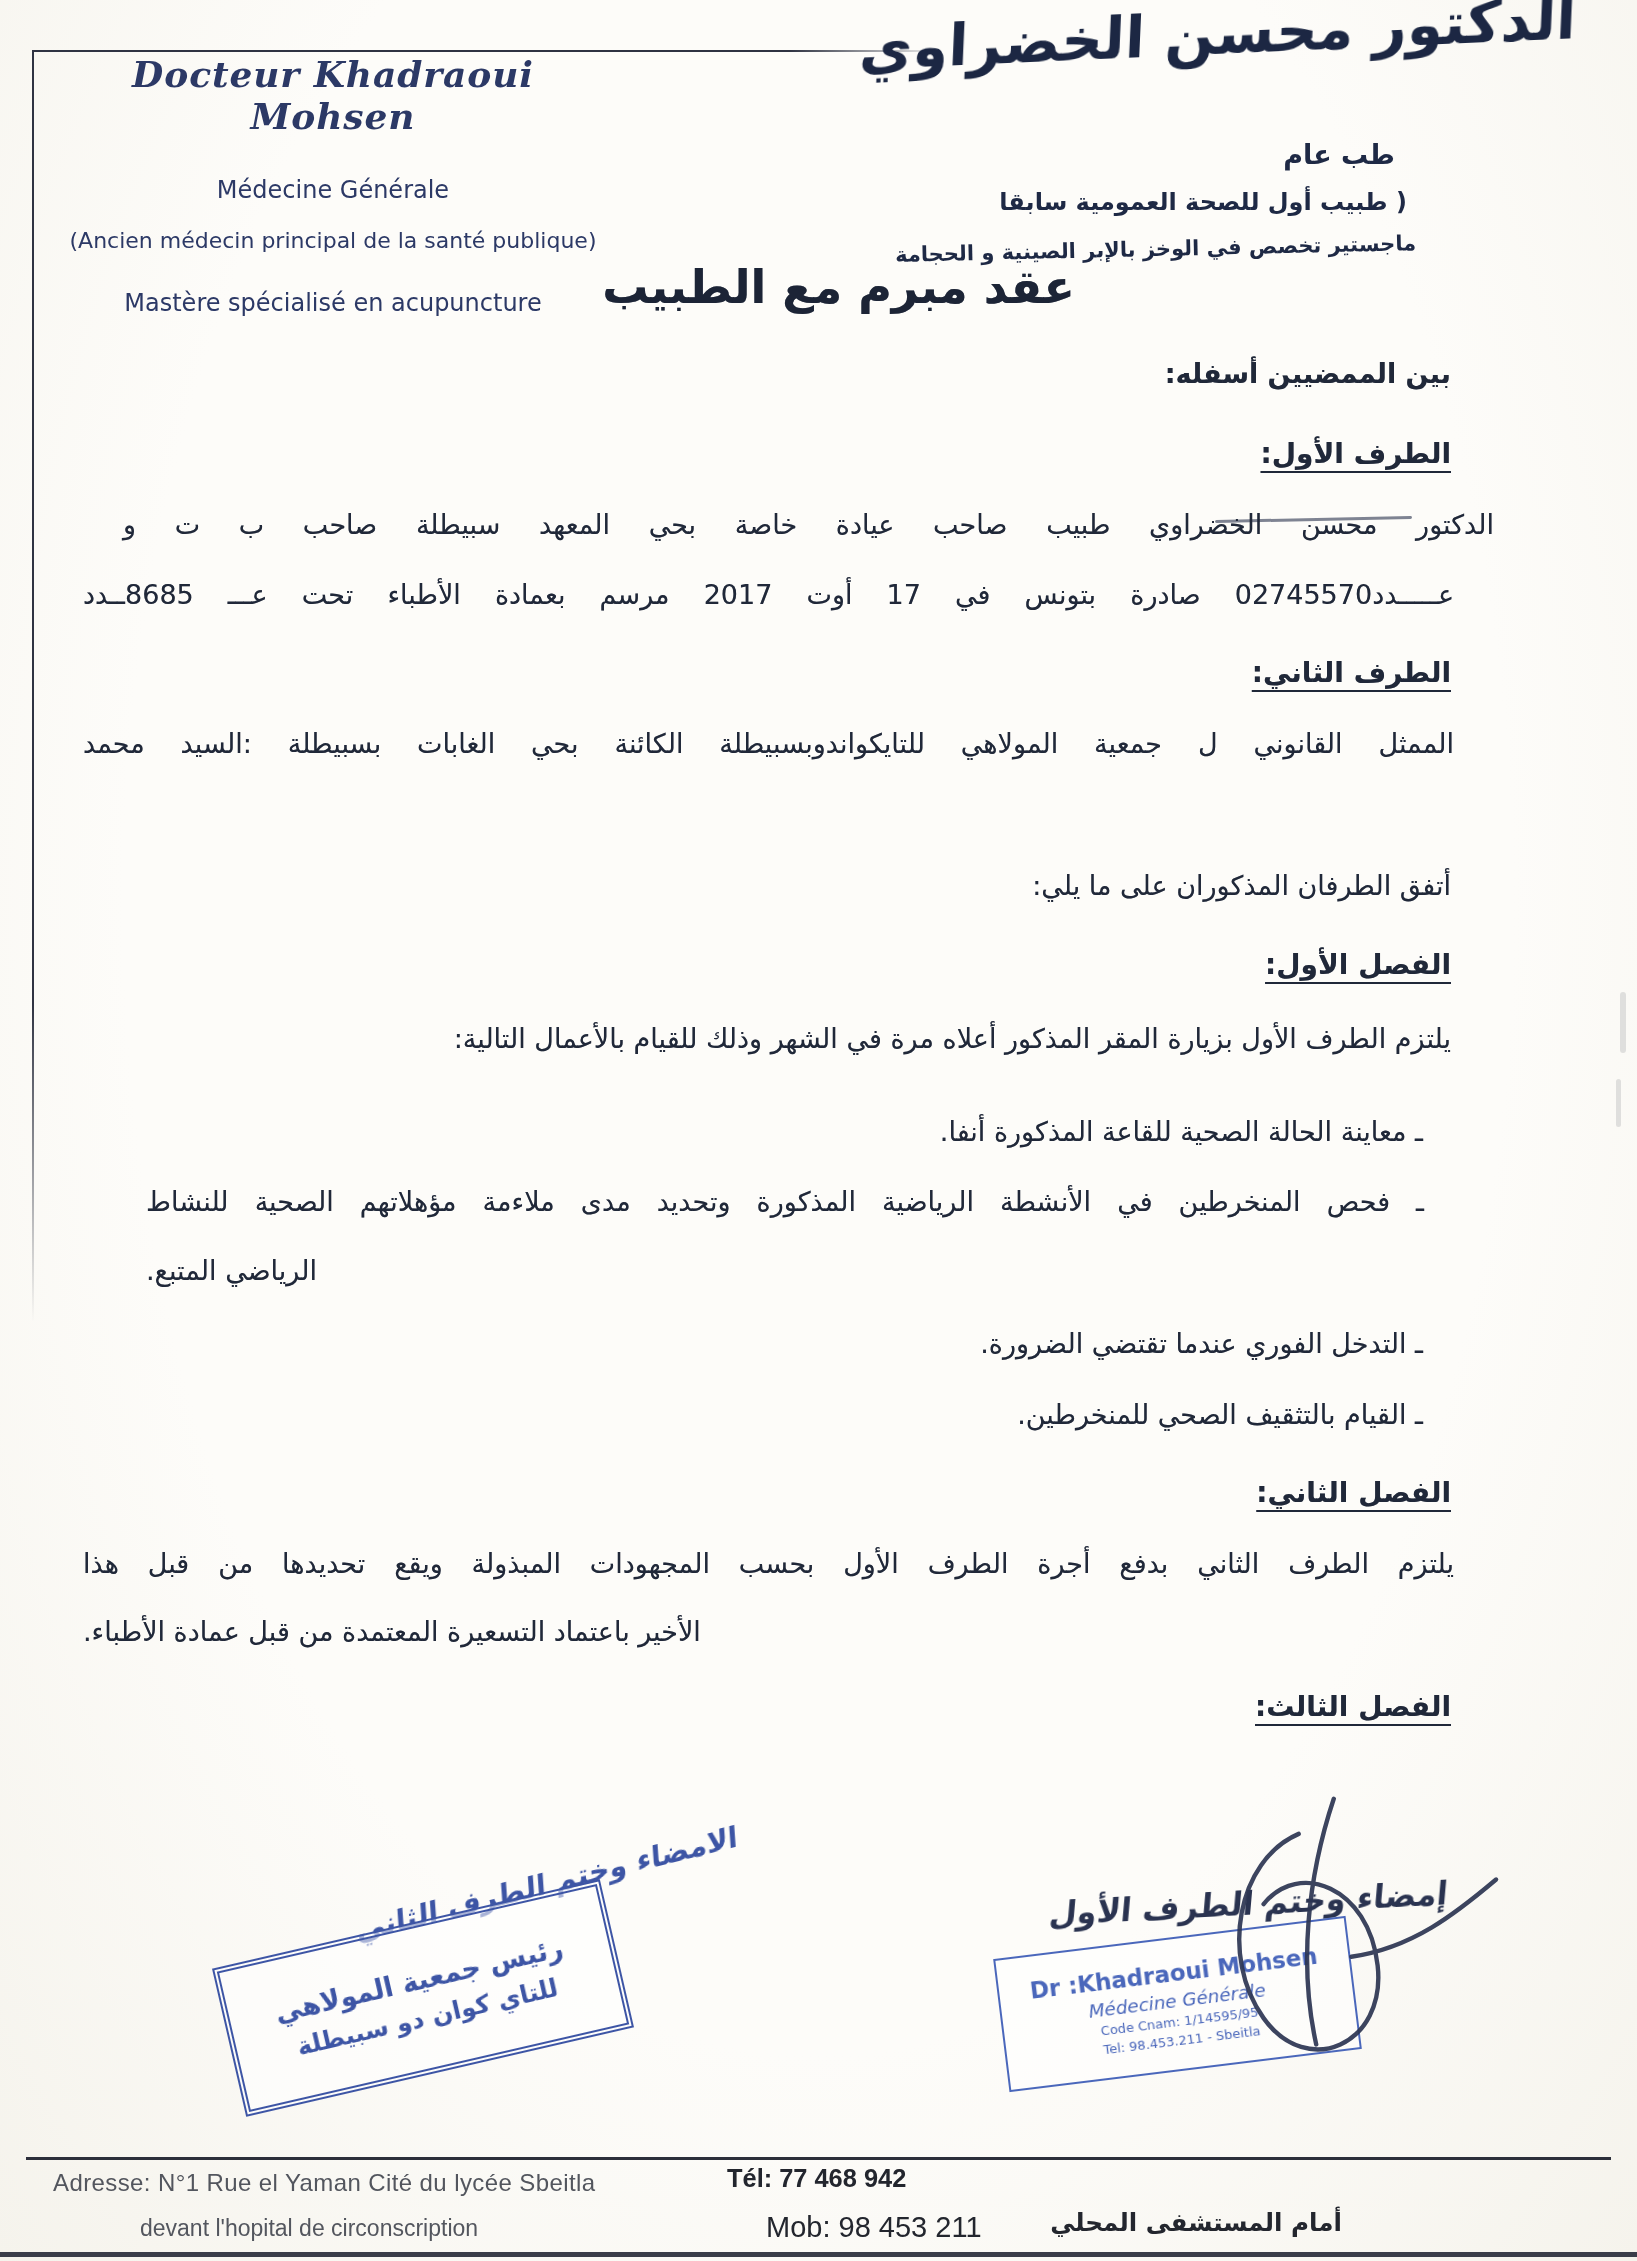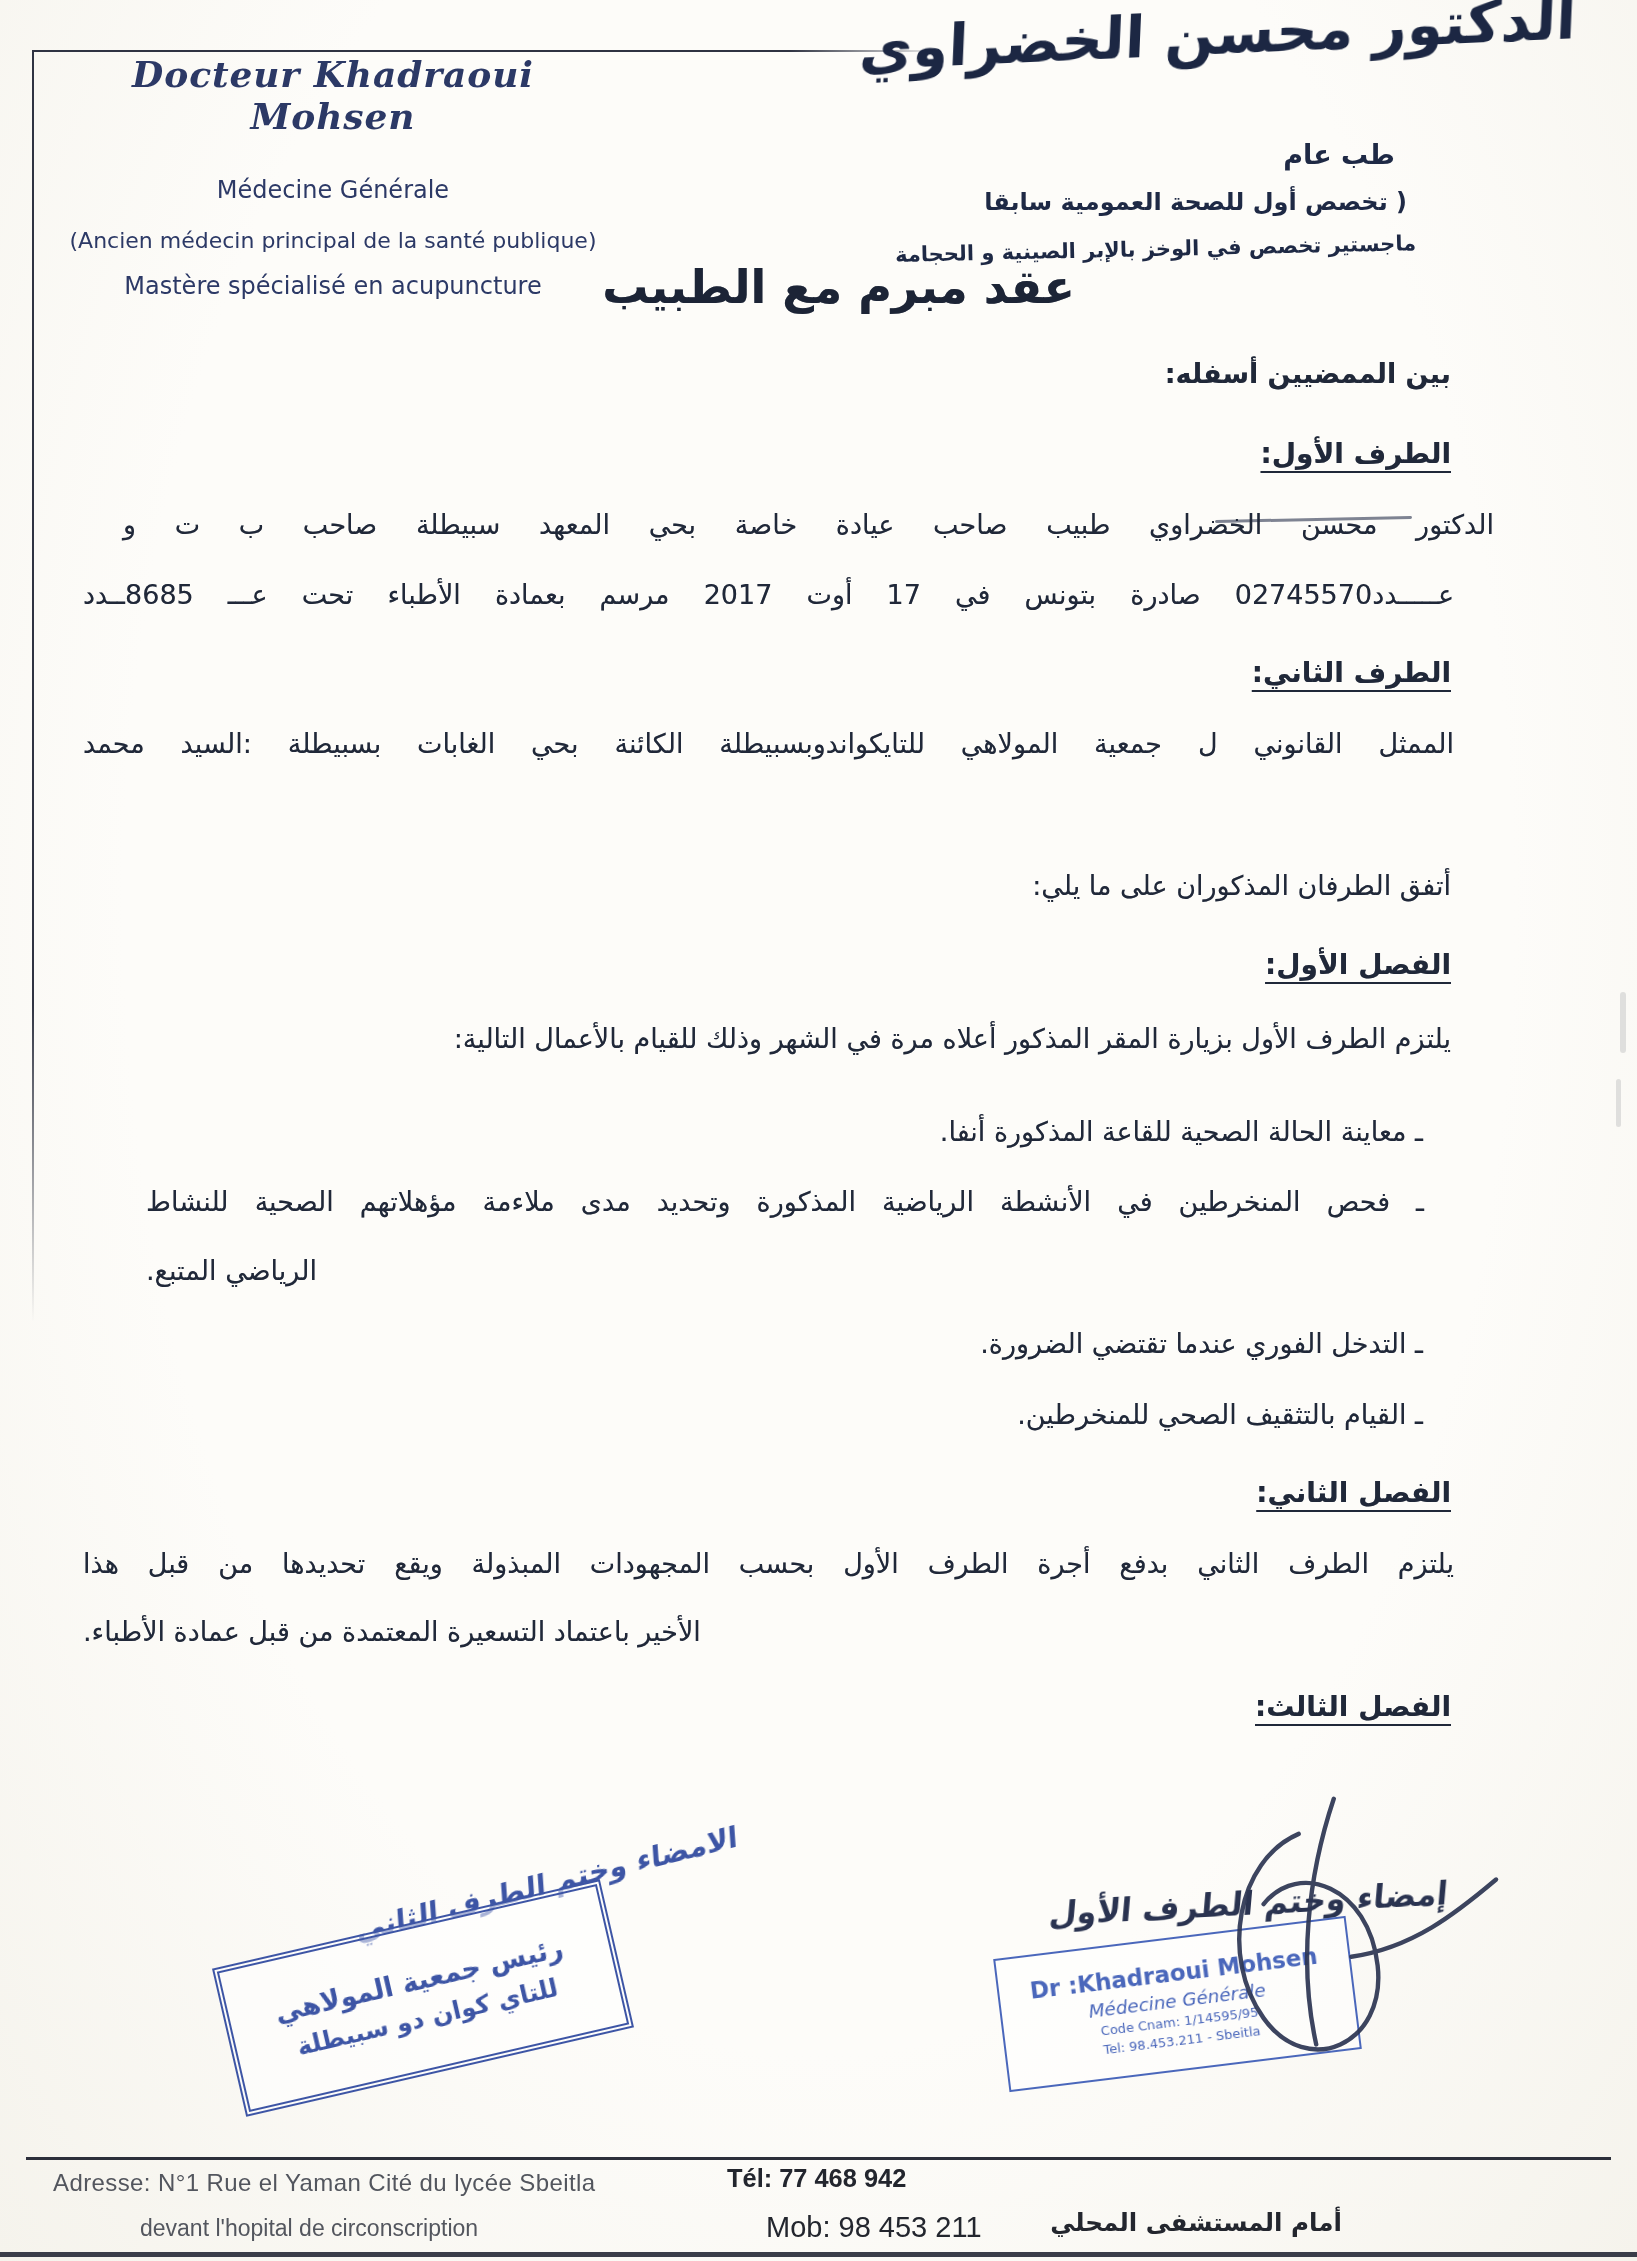--- a/index.html
+++ b/index.html
@@ -15,21 +15,21 @@
   .rule-left { left:32px; top:50px; width:1.8px; height:1272px;
     background:linear-gradient(#2f3342 75%, rgba(47,51,66,0)); }
   .rule-top { left:32px; top:50px; width:891px; height:1.8px;
     background:linear-gradient(to right,#2f3342 85%, rgba(47,51,66,.15)); }
 
   
   .fr-header { position:absolute; left:48px; top:53px; width:570px; text-align:center; color:#2c3966; }
   .fr-name { font-family:"DejaVu Serif", serif; font-style:italic; font-weight:bold; font-size:36px; letter-spacing:0.9px; }
   .fr-sub1 { margin-top:39px; font-size:24px; }
   .fr-sub2 { margin-top:24px; font-size:22px; }
-  .fr-sub3 { margin-top:19px; font-size:24px; }
+  .fr-sub3 { margin-top:36px; font-size:24px; }
 
   
   .ar-callig { position:absolute; top:0px; right:61px; white-space:nowrap;
     font-size:58px; font-weight:bold; color:#1c2743; direction:rtl;
     transform:rotate(-2.5deg) skewX(-5deg); filter:blur(0.3px); }
   .ar-h { position:absolute; direction:rtl; font-weight:bold; color:#1e2945; white-space:nowrap; }
   .ar-h1 { right:242px; top:139px; font-size:27px; }
   .ar-h2 { right:230px; top:188px; font-size:24px; }
   .ar-h3 { right:221px; top:237px; font-size:21px; transform:rotate(-1.3deg); }
 
@@ -102,21 +102,21 @@
 
   <div class="fr-header">
     <div class="fr-name">Docteur Khadraoui Mohsen</div>
     <div class="fr-sub1">Médecine Générale</div>
     <div class="fr-sub2">(Ancien médecin principal de la santé publique)</div>
     <div class="fr-sub3">Mastère spécialisé en acupuncture</div>
   </div>
 
   <div class="ar-callig">الدكتور محسن الخضراوي</div>
   <div class="ar-h ar-h1">طب عام</div>
-  <div class="ar-h ar-h2">( تخصص أول للصحة العمومية سابقا</div>
+  <div class="ar-h ar-h2">( طبيب أول للصحة العمومية سابقا</div>
   <div class="ar-h ar-h3">ماجستير تخصص في الوخز بالإبر الصينية و الحجامة</div>
 
   <div class="doc-title">عقد مبرم مع الطبيب</div>
 
   <div class="b bold r212" style="top:358px;">بين الممضيين أسفله:</div>
 
   <div class="b ul r212" style="top:437px;">الطرف الأول:</div>
   <div class="pen-mark"></div>
   <div class="b stretch" style="top:509px;margin-left:40px;">الدكتور محسن الخضراوي طبيب صاحب عيادة خاصة  بحي المعهد سبيطلة صاحب ب ت و</div>
   <div class="b stretch" style="top:579px;">عـــــدد02745570 صادرة بتونس في 17 أوت 2017 مرسم بعمادة الأطباء تحت عـــ 8685ــدد</div>

